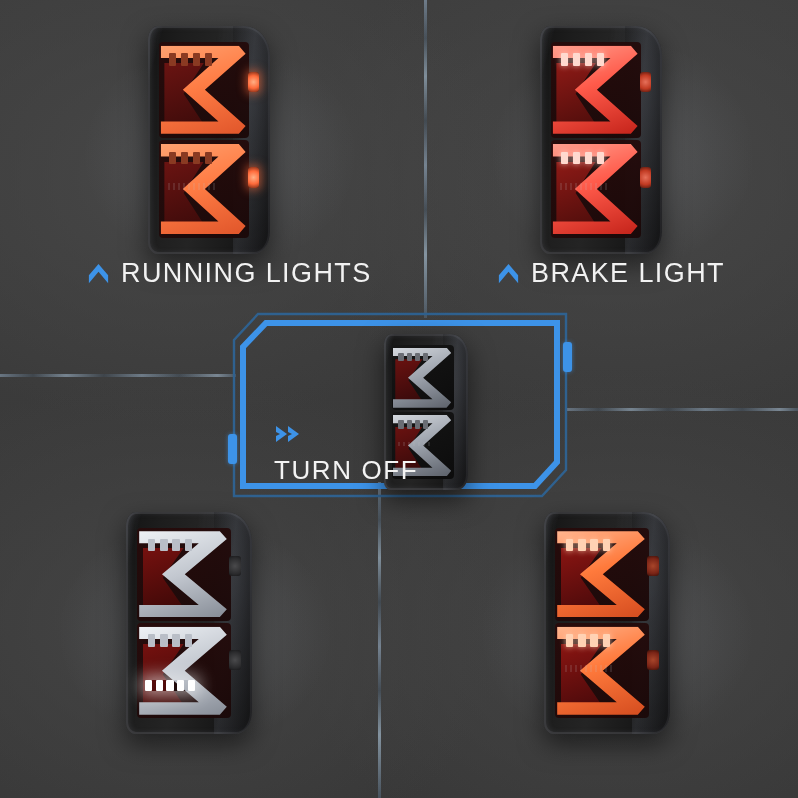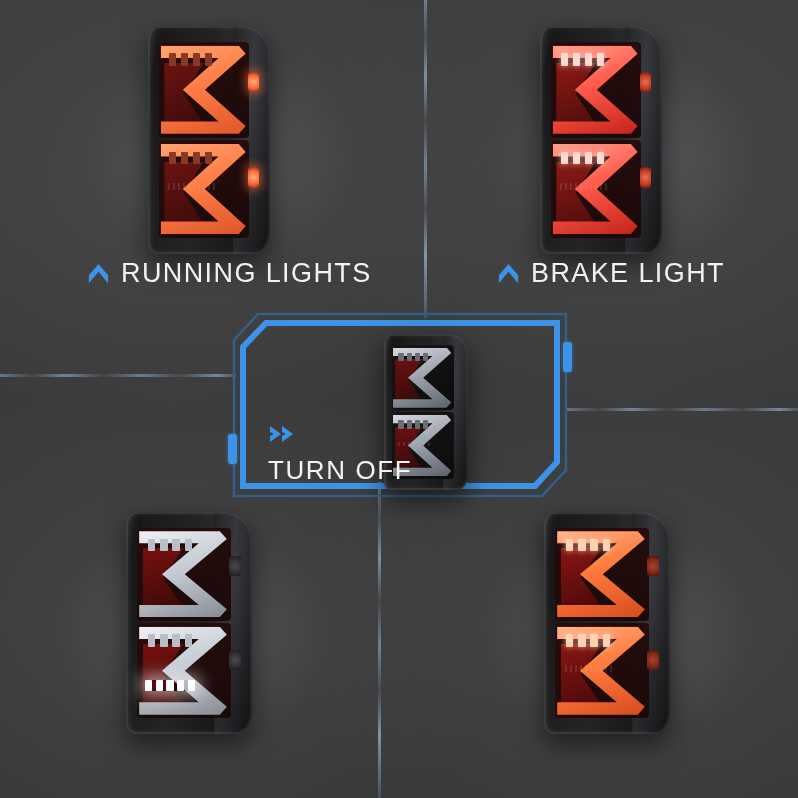--- a/index.html
+++ b/index.html
@@ -120,21 +120,21 @@
   .label{
     position:absolute;display:flex;align-items:center;gap:12px;
     color:#f2f2f2;font-size:27px;letter-spacing:1.4px;white-space:nowrap;
   }
   .caret{width:21px;height:23px;flex:0 0 auto;display:block;}
   
   #hud{position:absolute;}
   .hudline{position:absolute;inset:0;}
   .tick{position:absolute;background:#3d93e8;border-radius:3px;box-shadow:0 0 4px rgba(61,147,232,.6);}
   .turnoff{
-    position:absolute;display:flex;flex-direction:column;gap:11px;
+    position:absolute;display:flex;flex-direction:column;gap:11px;margin-left:6px;
   }
   .arrow2{width:34px;height:20px;display:block;}
   .turnoff-text{
     color:#f3f3f3;font-size:26px;letter-spacing:1.6px;white-space:nowrap;
   }
 </style>
 </head>
 <body>
 
 <div id="stage">

